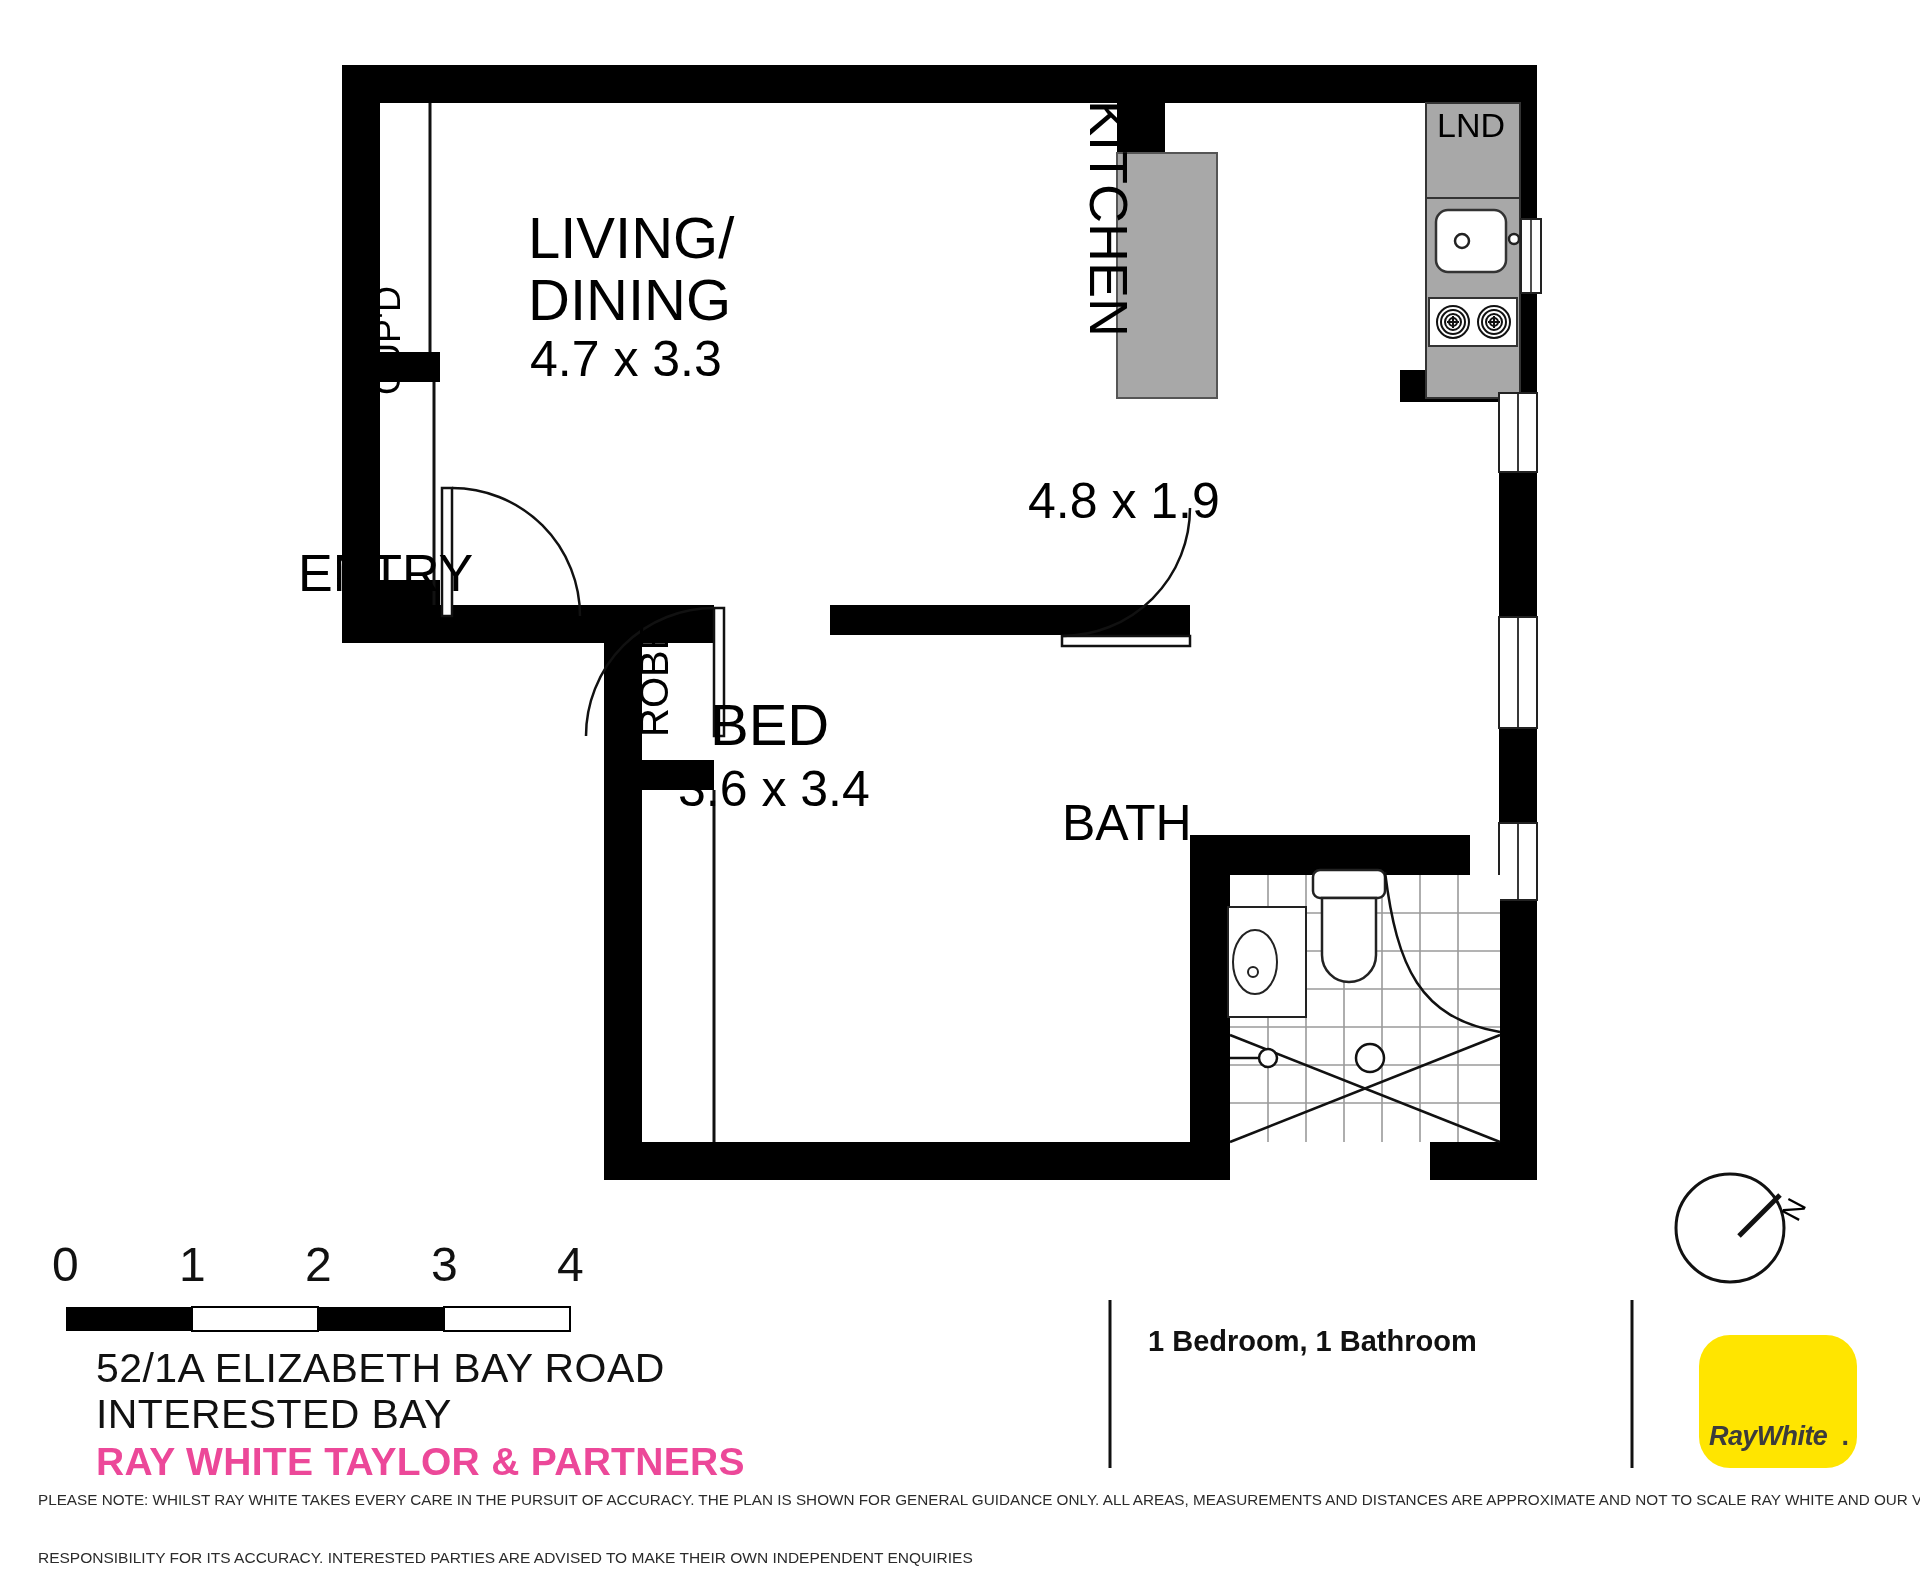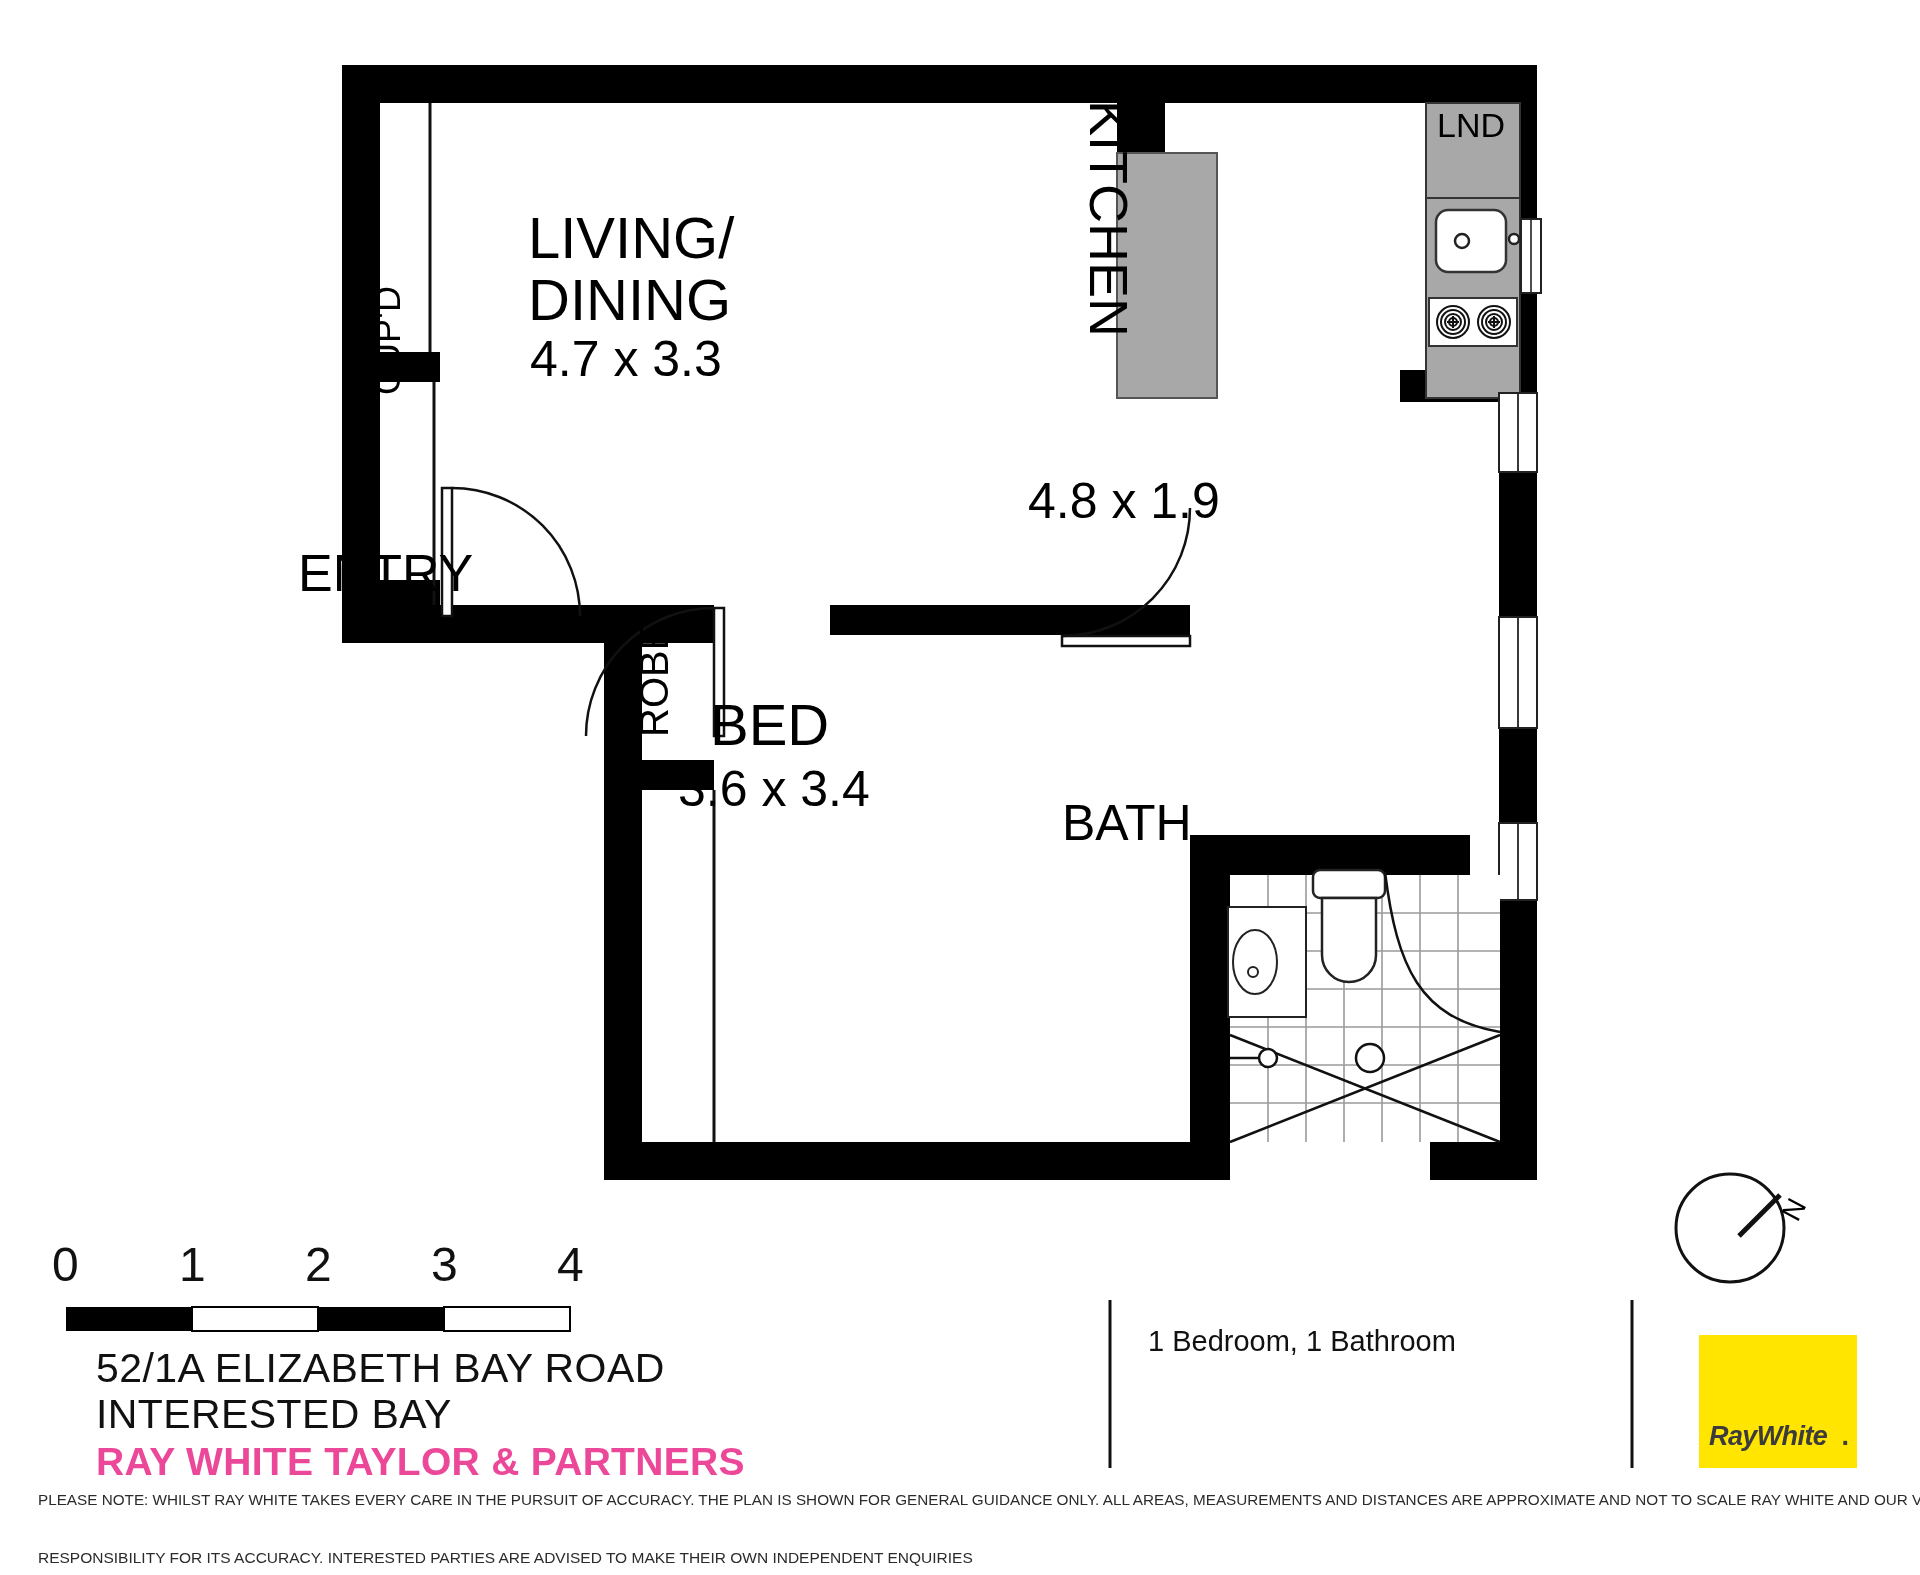--- a/index.html
+++ b/index.html
@@ -239,23 +239,23 @@
     <span style="position:absolute;left:391px;top:0;font-size:48px;color:#111;">3</span>
     <span style="position:absolute;left:517px;top:0;font-size:48px;color:#111;">4</span>
   </div>
 
   <div style="position:absolute;left:56px;top:1345px;width:1000px;margin-left:40px;">
     <div style="font-size:41px;color:#111;letter-spacing:0.4px;line-height:46px;">52/1A ELIZABETH BAY ROAD</div>
     <div style="font-size:41px;color:#111;letter-spacing:0.4px;line-height:46px;">INTERESTED BAY</div>
     <div style="font-size:39px;color:#ec4899;font-weight:bold;letter-spacing:0.3px;line-height:50px;">RAY WHITE TAYLOR &amp; PARTNERS</div>
   </div>
 
-  <div style="position:absolute;left:1148px;top:1325px;font-size:29px;font-weight:normal;color:#111;">1 Bedroom, 1 Bathroom</div>
-
-  <div style="position:absolute;left:1699px;top:1335px;width:158px;height:133px;background:#FFE500;">
+  <div style="position:absolute;left:1148px;top:1325px;font-size:29px;font-weight:bold;color:#111;">1 Bedroom, 1 Bathroom</div>
+
+  <div style="position:absolute;left:1699px;top:1335px;width:158px;height:133px;background:#FFE500;border-radius:31px;">
     <span style="position:absolute;left:10px;bottom:16px;font-size:27px;font-weight:bold;font-style:italic;color:#3c3c3c;letter-spacing:-0.6px;">RayWhite</span>
     <span style="position:absolute;right:8px;bottom:16px;font-size:27px;font-weight:bold;color:#3c3c3c;">.</span>
   </div>
 
   <div style="position:absolute;left:38px;top:1490px;width:1860px;">
     <div style="font-size:15.5px;color:#2b2b2b;line-height:20px;white-space:nowrap;transform:scaleX(0.985);transform-origin:left center;">PLEASE NOTE: WHILST RAY WHITE TAKES EVERY CARE IN THE PURSUIT OF ACCURACY. THE PLAN IS SHOWN FOR GENERAL GUIDANCE ONLY. ALL AREAS, MEASUREMENTS AND DISTANCES ARE APPROXIMATE AND NOT TO SCALE RAY WHITE AND OUR VENDOR WILL ACCEPT NO</div>
     <div style="font-size:15.5px;color:#2b2b2b;line-height:20px;white-space:nowrap;margin-top:38px;">RESPONSIBILITY FOR ITS ACCURACY. INTERESTED PARTIES ARE ADVISED TO MAKE THEIR OWN INDEPENDENT ENQUIRIES</div>
   </div>
 
 </div>

